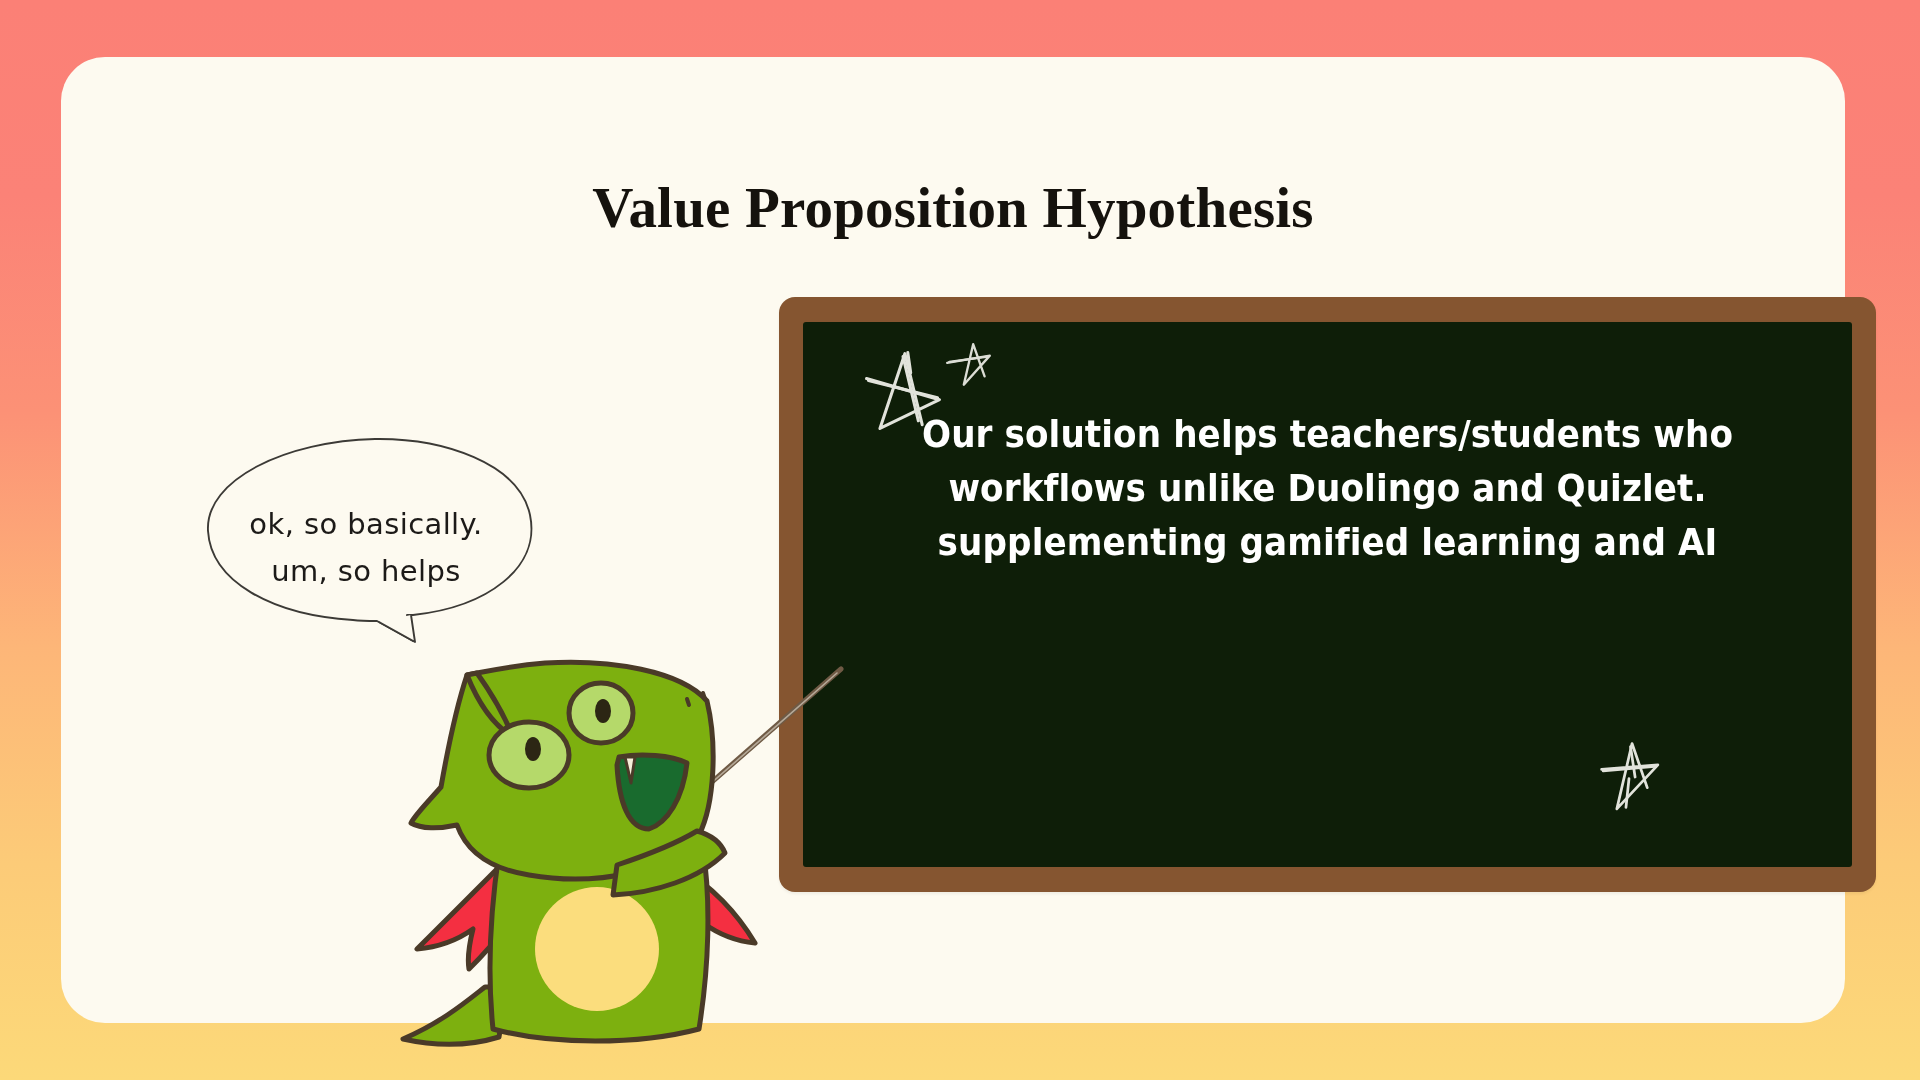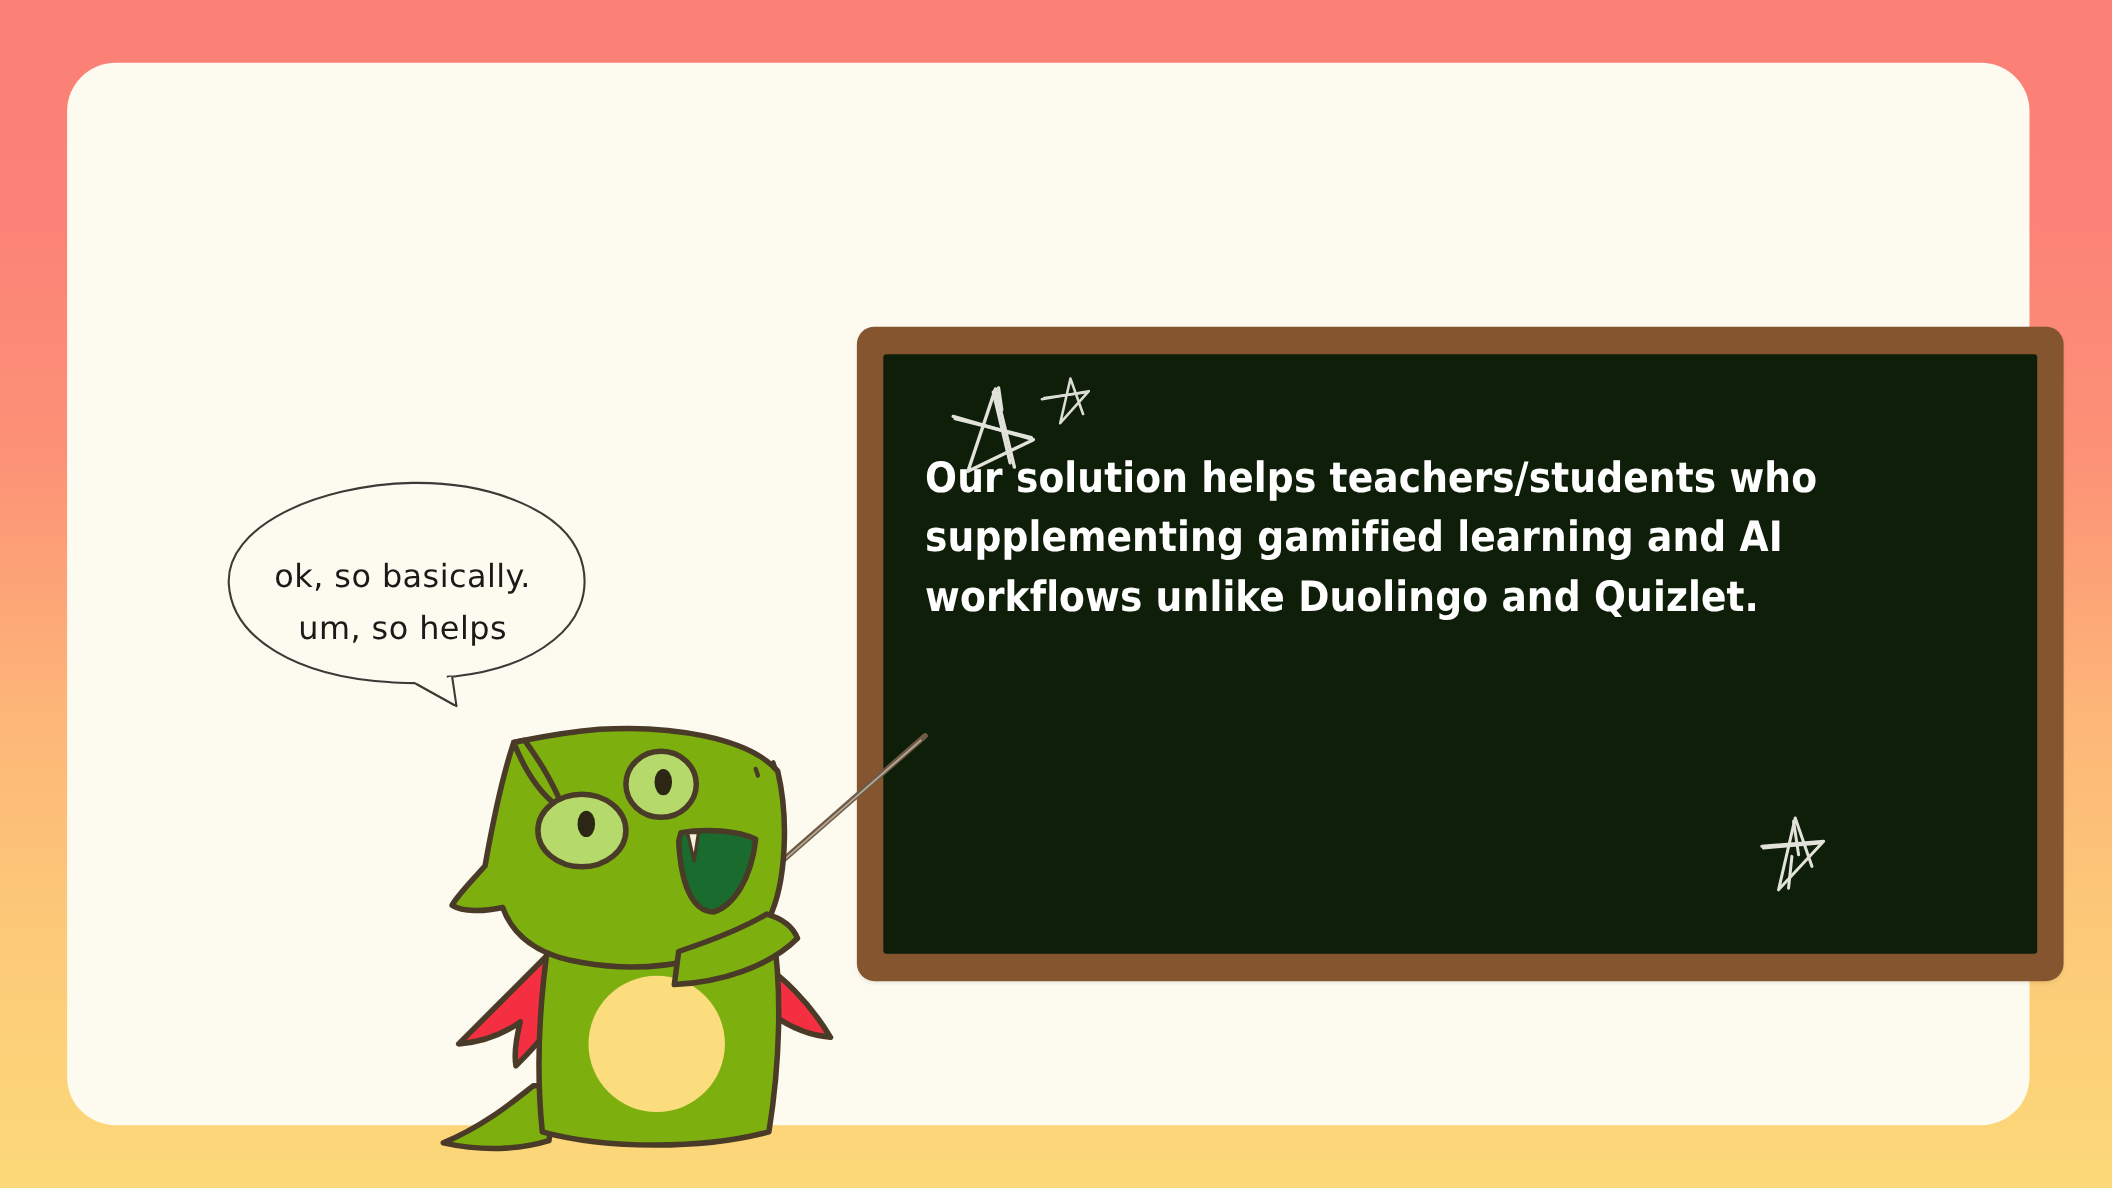--- a/index.html
+++ b/index.html
@@ -71,21 +71,21 @@
     bottom: 25px;
     background: #0e1e08;
     border-radius: 3px;
     overflow: hidden;
   }
   .board-text {
     position: absolute;
     left: 38px;
     right: 38px;
     top: 86px;
-    text-align: left;
+    text-align: center;
     color: #ffffff;
     font-family: "DejaVu Sans Condensed", "Liberation Sans Narrow", "Liberation Sans", sans-serif;
     font-weight: bold;
     font-size: 38px;
     line-height: 1.42;
     letter-spacing: 0.1px;
   }
   .board-text .line { display: block; }
 
   
@@ -133,20 +133,21 @@
   }
   svg { display: block; overflow: visible; }
 </style>
 </head>
 <body>
 
 <div id="stage">
 
   <div class="card">
 
+    <div class="page-title">Value Proposition Hypothesis</div>
 
     <div class="board-frame">
       <div class="board-inner">
 
         <svg class="chalk-star s1" viewBox="0 0 100 100">
           <g fill="none" stroke="#f2f2ec" stroke-width="3.2" stroke-linecap="round" stroke-linejoin="round" opacity="0.93">
             <path d="M12 36 L88 58 L26 88 L52 10 L70 84"></path>
             <path d="M14 38 L86 56"></path>
             <path d="M50 13 L66 80"></path>
             <path d="M55 9 L58 30"></path>
@@ -164,22 +165,22 @@
           <g fill="none" stroke="#f2f2ec" stroke-width="3.6" stroke-linecap="round" stroke-linejoin="round" opacity="0.93">
             <path d="M14 40 L88 34 L34 92 L54 6 L74 64"></path>
             <path d="M16 42 L84 36"></path>
             <path d="M52 10 L58 50"></path>
             <path d="M50 52 L46 90"></path>
           </g>
         </svg>
 
         <div class="board-text">
           <span class="line">Our solution helps teachers/students who</span>
+          <span class="line">workflows unlike Duolingo and Quizlet.</span>
           <span class="line">supplementing gamified learning and AI</span>
-          <span class="line">workflows unlike Duolingo and Quizlet.</span>
         </div>
 
       </div>
     </div>
 
     <div class="bubble-wrap">
       <svg viewBox="0 0 350 235" width="350" height="235">
         <path d="M174 4
                  C242 3 318 28 329 80
                  C340 133 286 172 212 180

